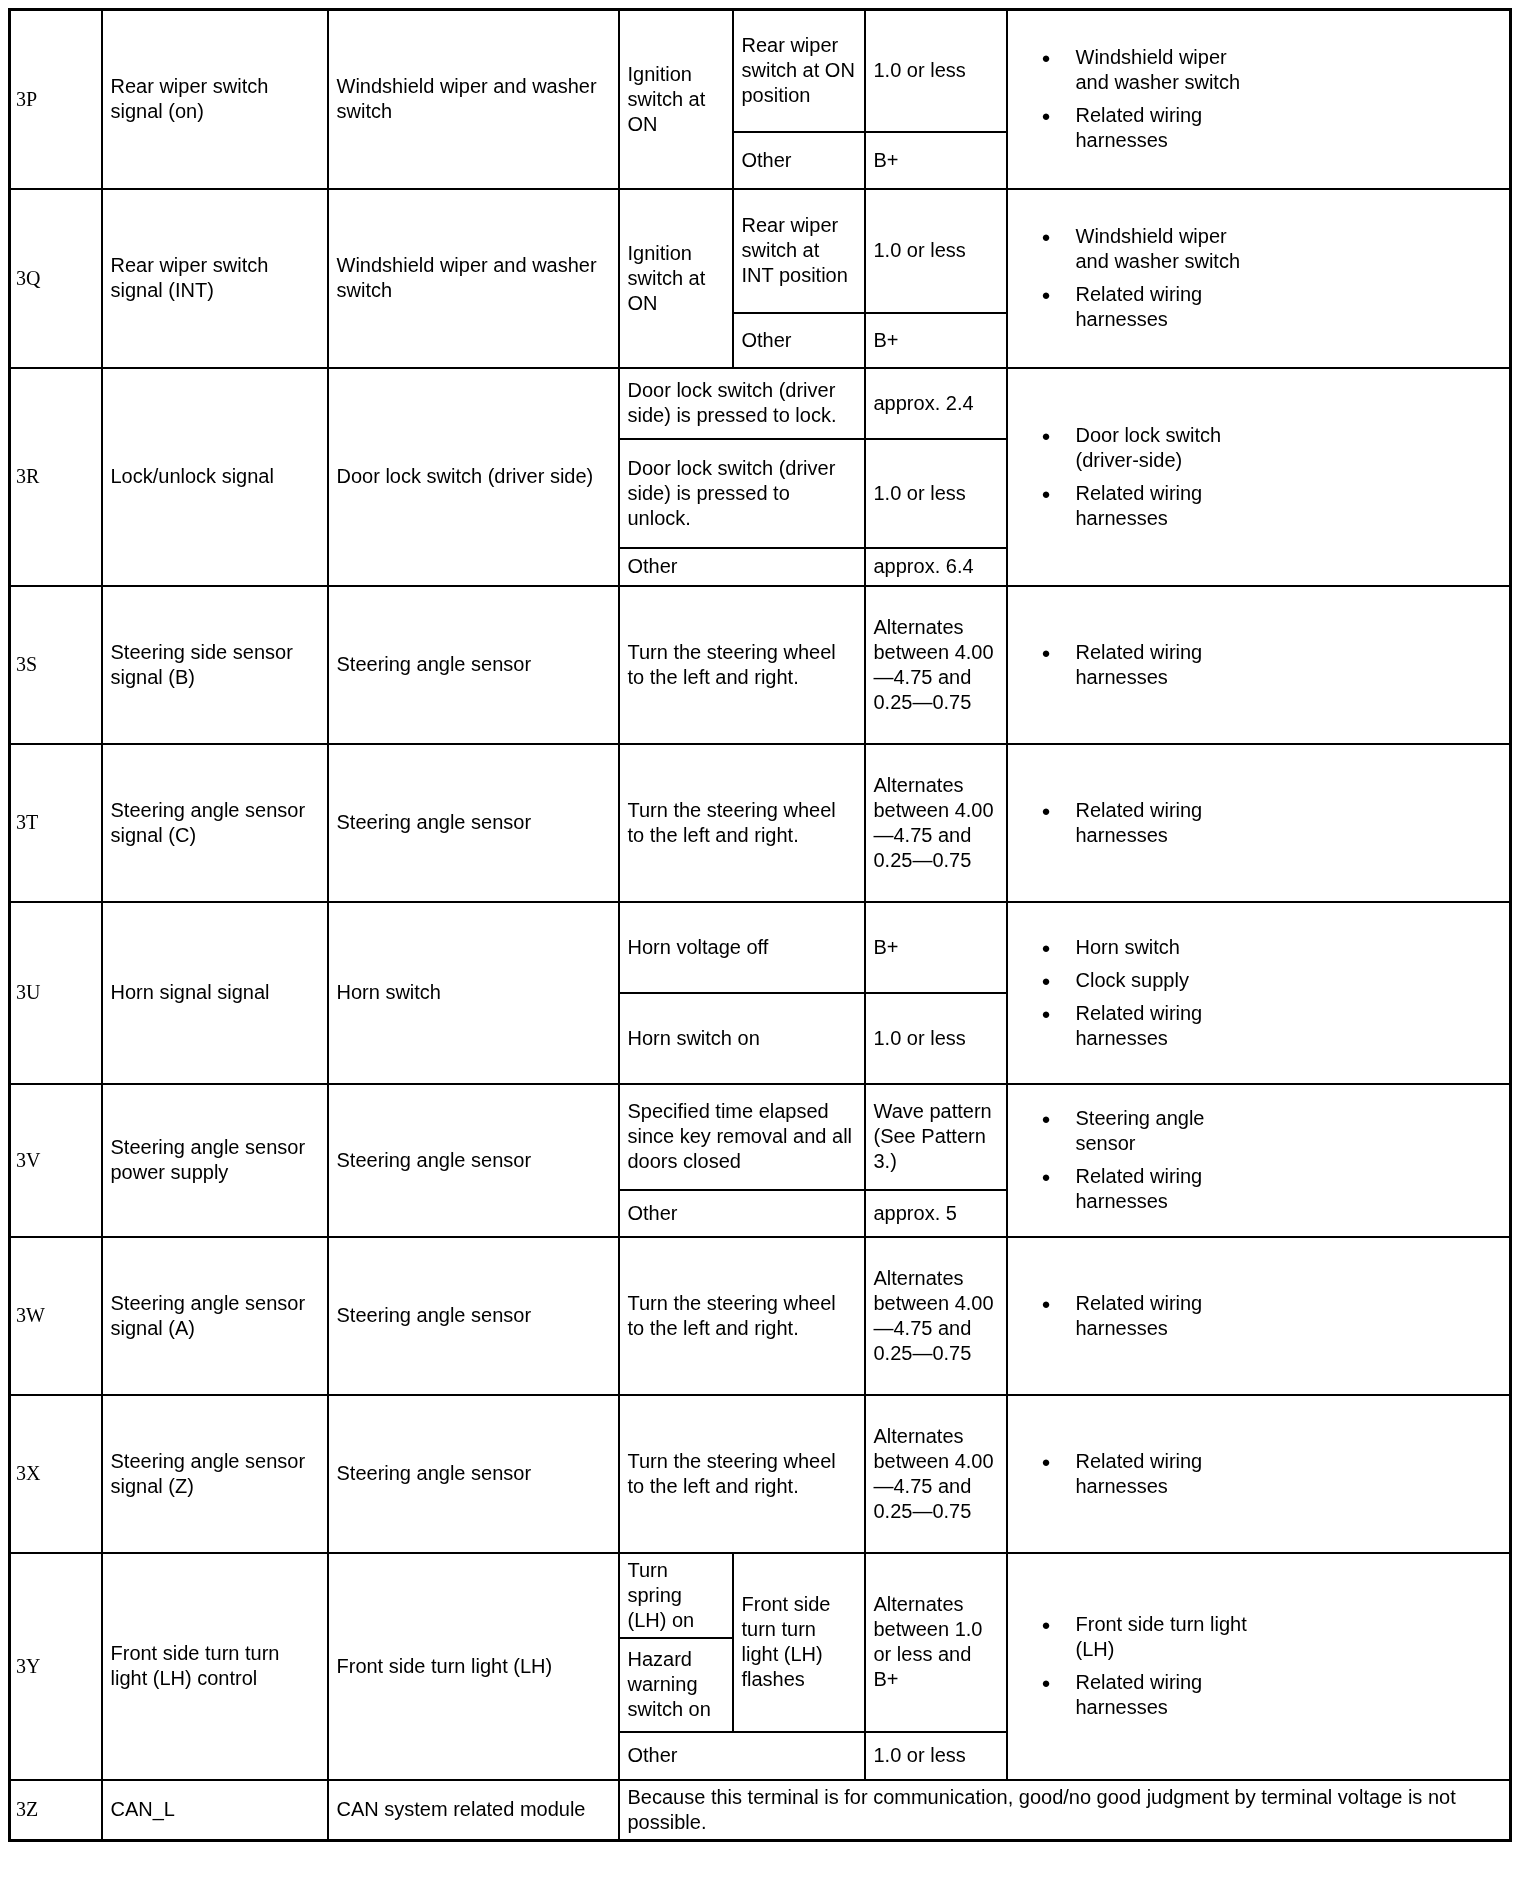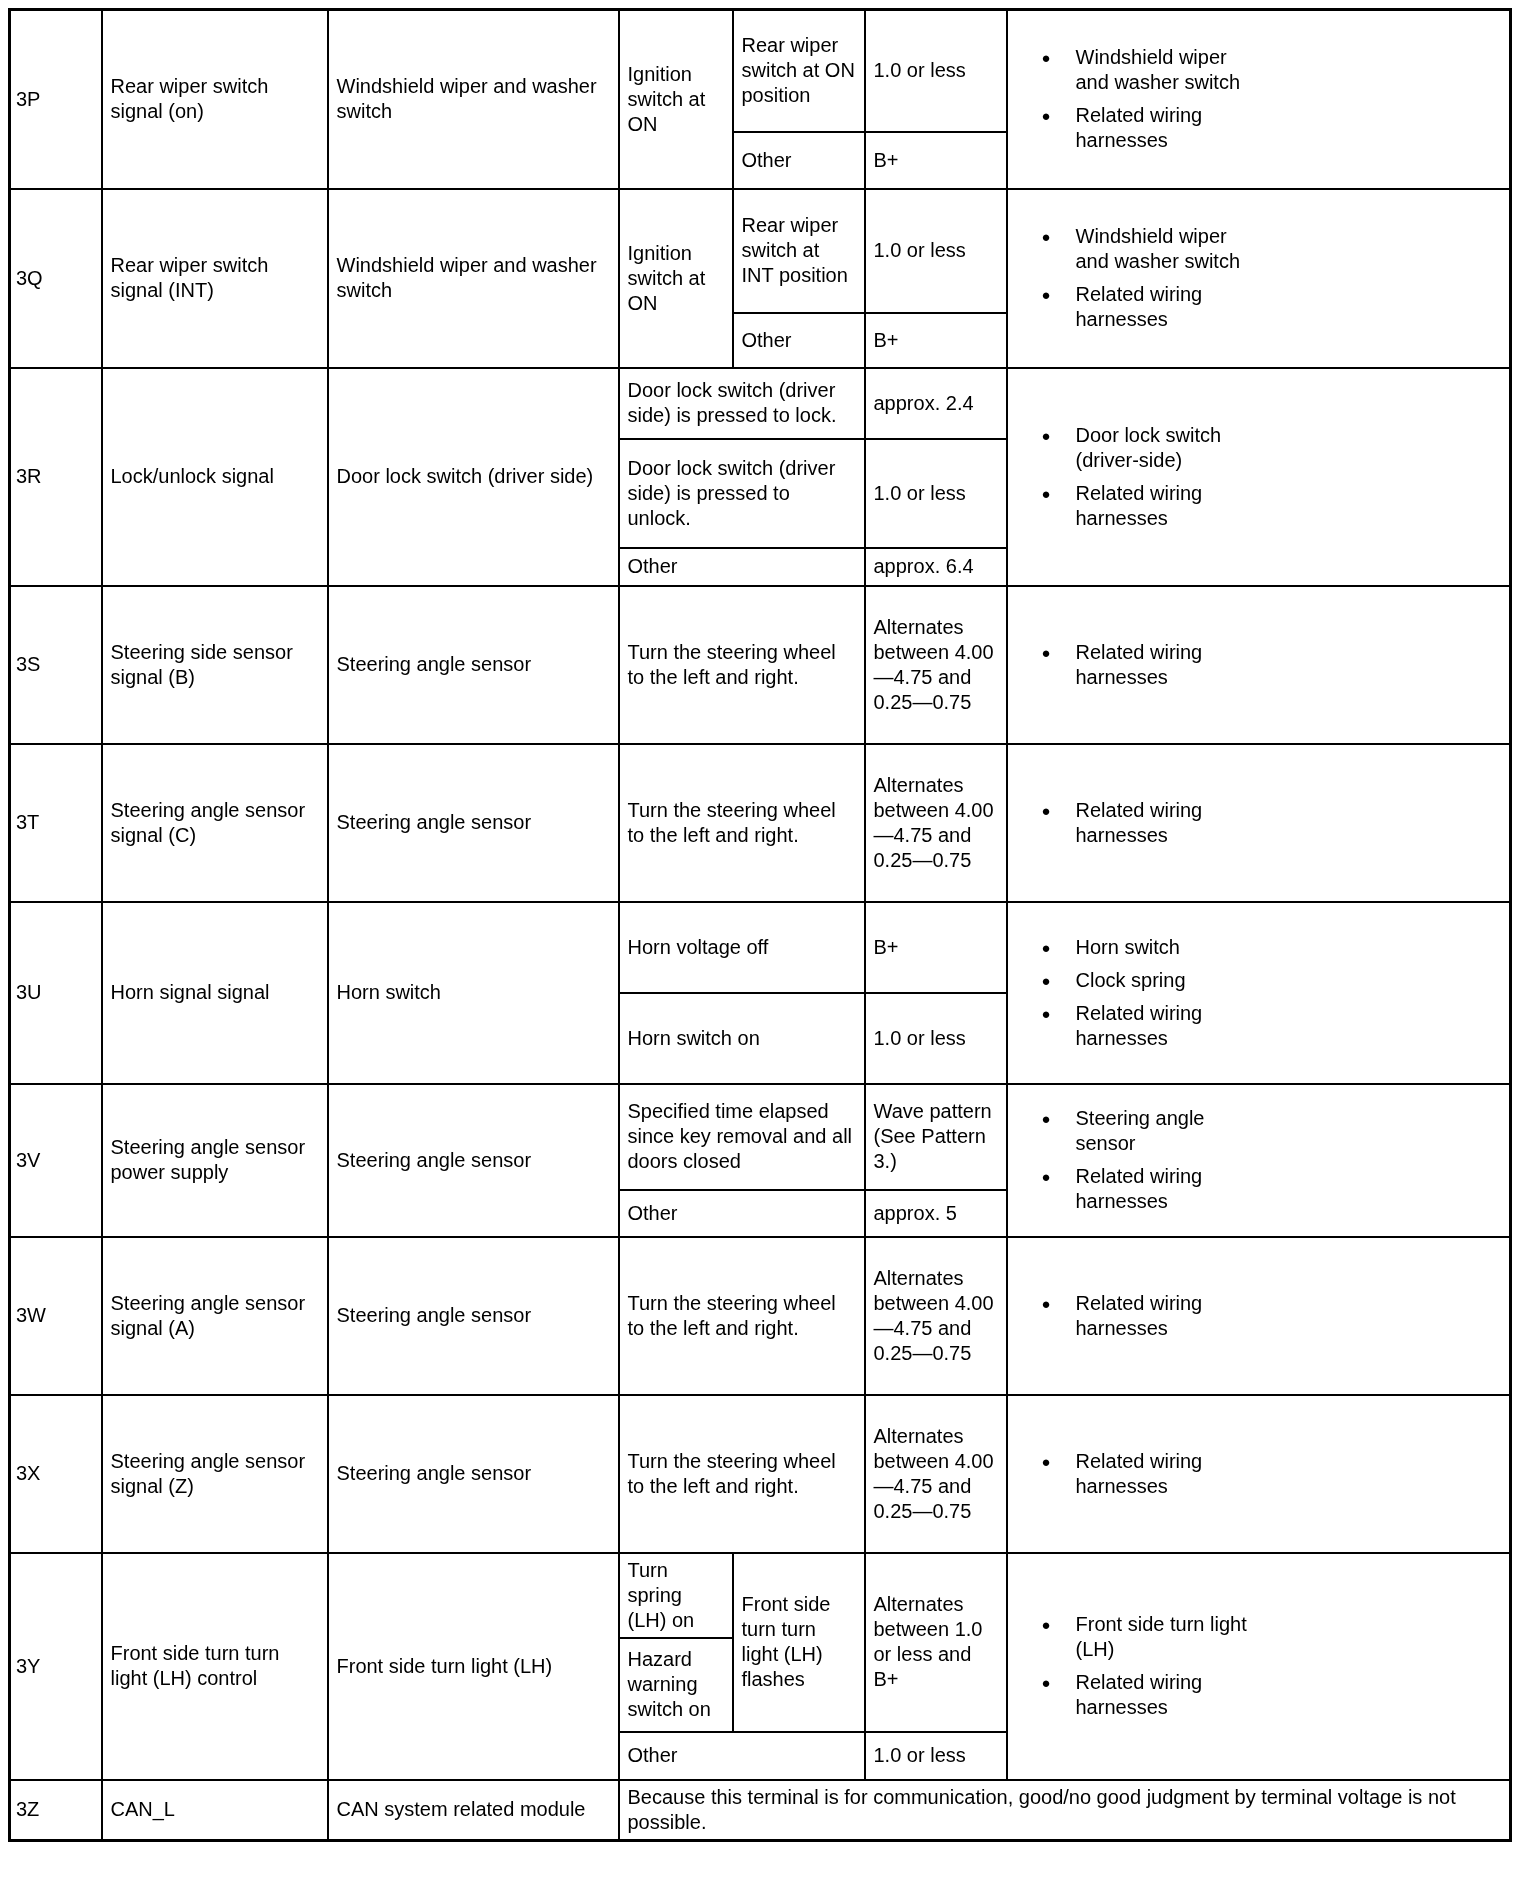--- a/index.html
+++ b/index.html
@@ -27,21 +27,21 @@
   }
   td {
     border: 2px solid #000;
     padding: 4px 8px;
     font-size: 20px;
     line-height: 1.25;
     vertical-align: middle;
     word-wrap: break-word;
     overflow: hidden;
   }
-  td.id-cell { padding-left: 5px; }
+  td.id-cell { padding-left: 5px; font-family: Liberation Serif, serif; }
   td.insp { padding-left: 34px; padding-right: 6px; }
   .insp-item {
     display: flex;
     align-items: flex-start;
     margin: 8px 0;
   }
   .bullet {
     flex: 0 0 auto;
     width: 14px;
     margin-right: 20px;
@@ -173,21 +173,21 @@
     <td rowspan="2">Horn switch</td>
     <td colspan="2">Horn voltage off</td>
     <td>B+</td>
     <td rowspan="2" class="insp">
       <div class="insp-item">
               <span class="bullet"></span>
               <span class="insp-text">Horn switch</span>
             </div>
       <div class="insp-item">
               <span class="bullet"></span>
-              <span class="insp-text">Clock spring</span>
+              <span class="insp-text">Clock supply</span>
             </div>
       <div class="insp-item">
               <span class="bullet"></span>
               <span class="insp-text">Related wiring harnesses</span>
             </div>
     </td>
   </tr>
   <tr style="height:91px">
     <td colspan="2">Horn switch on</td>
     <td>1.0 or less</td>

